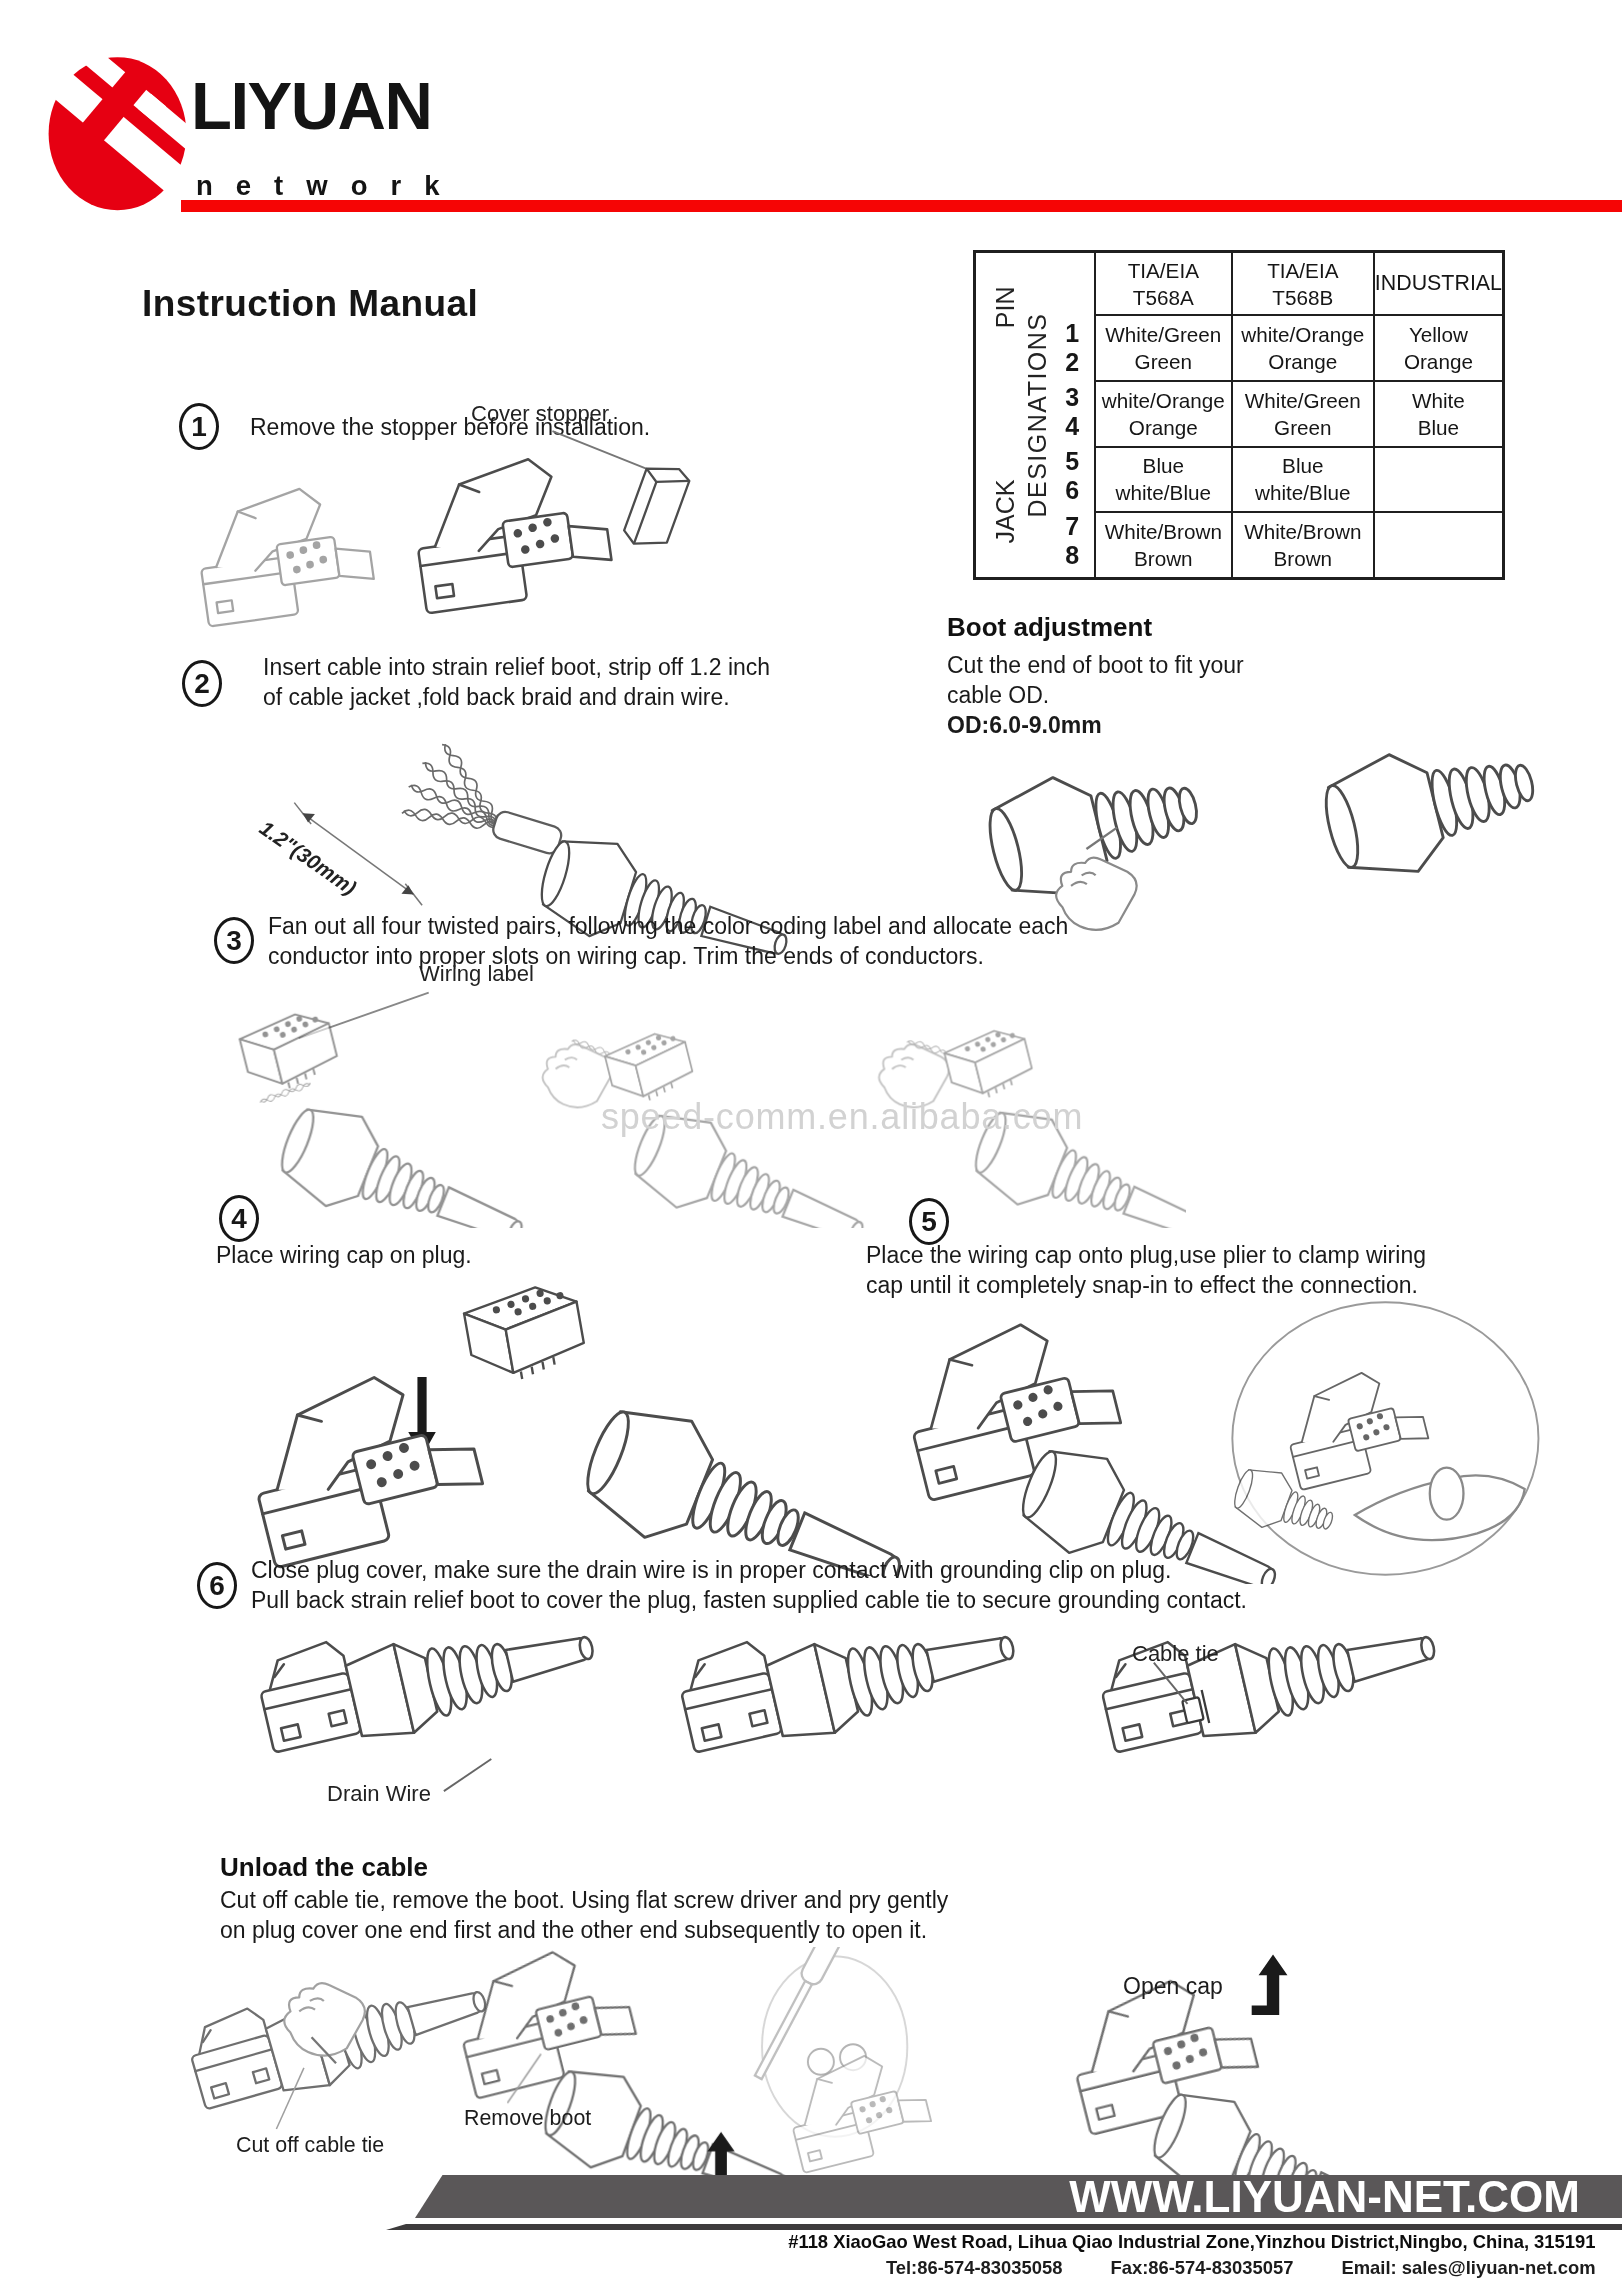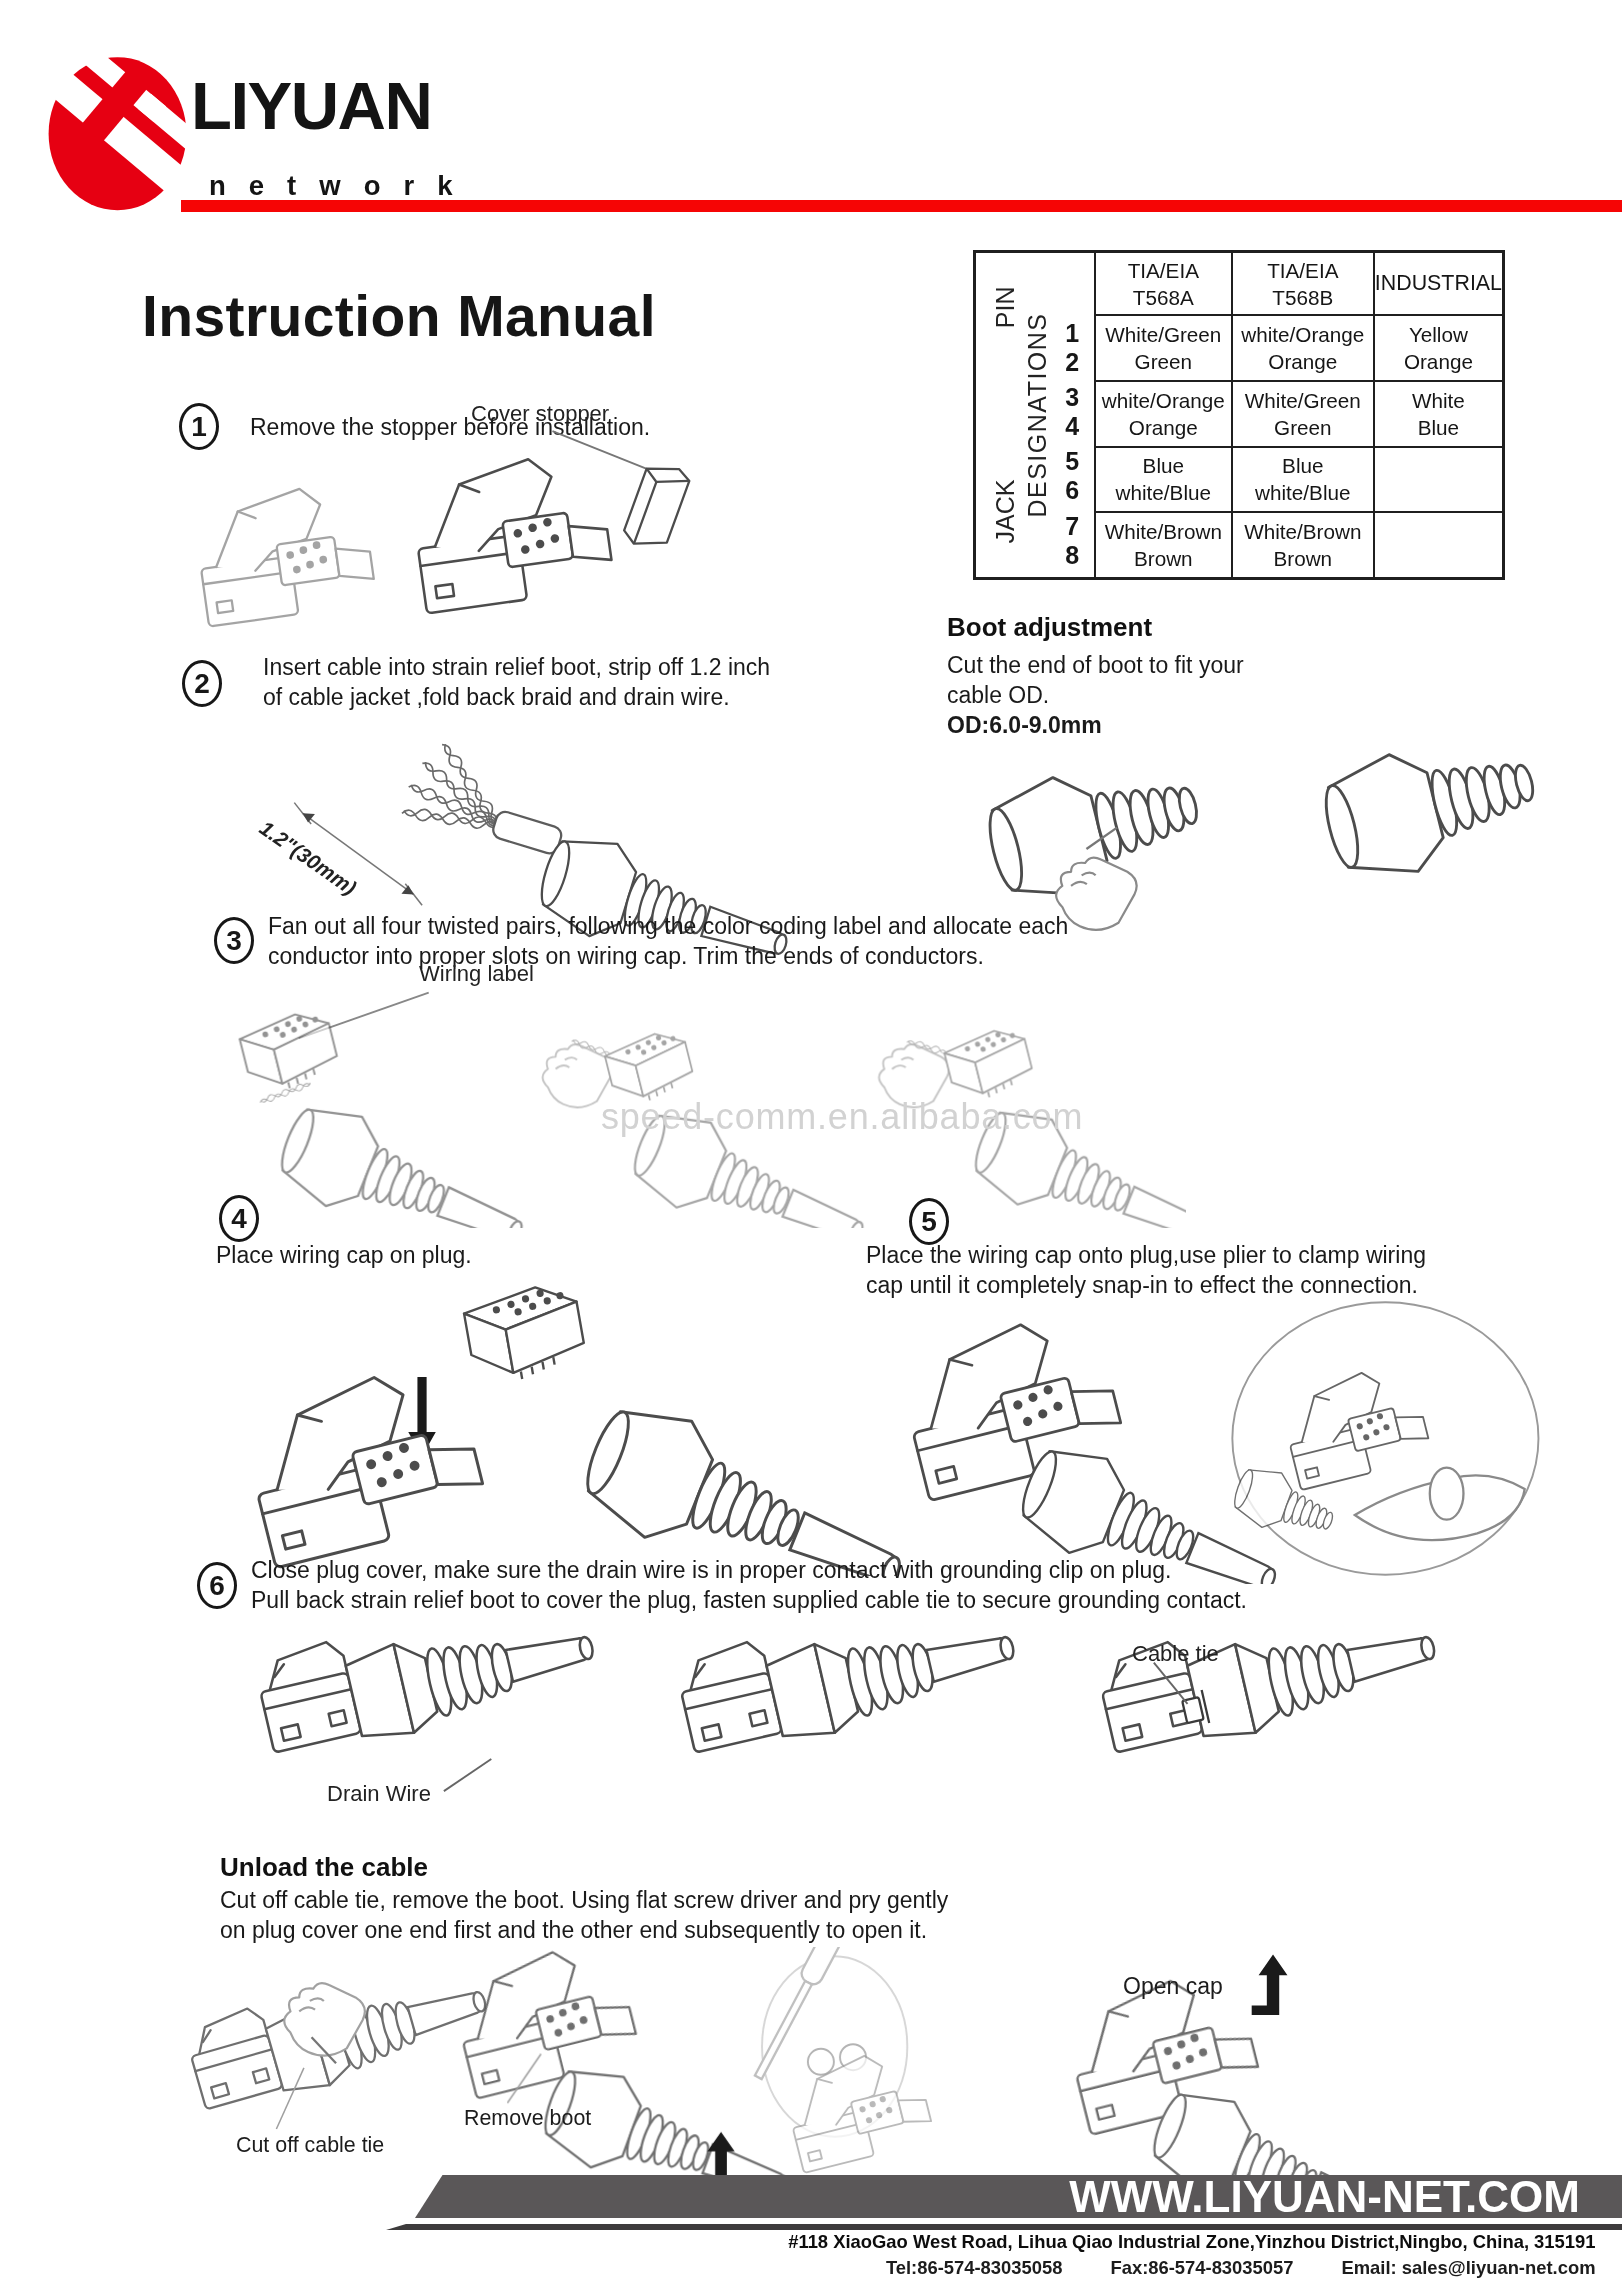--- a/index.html
+++ b/index.html
@@ -3,24 +3,24 @@
 <meta charset="utf-8">
 <style>
   html,body{margin:0;padding:0;background:#fff;}
   .page{position:relative;width:1623px;height:2295px;background:#fff;overflow:hidden;
         font-family:"Liberation Sans",sans-serif;color:#1c1c1c;}
   .abs{position:absolute;}
   .txt{font-family:"Liberation Sans",sans-serif;color:#1c1c1c;white-space:nowrap;}
   .bold{font-weight:700;}
   
   .brand{left:191px;top:67px;font-size:67px;font-weight:700;letter-spacing:-1.5px;color:#141414;}
-  .brand-sub{left:196px;top:170px;font-size:27.5px;font-weight:700;letter-spacing:23px;color:#141414;margin-left:13px;}
+  .brand-sub{left:196px;top:170px;font-size:27.5px;font-weight:700;letter-spacing:23px;color:#141414;}
   .red-rule{left:181px;top:200px;right:0;height:11.5px;background:#f60505;}
   
-  .title{left:142px;top:283px;font-size:57px;font-weight:700;color:#161616;letter-spacing:0.4px;}
+  .title{left:142px;top:283px;font-size:37px;font-weight:700;color:#161616;letter-spacing:0.4px;}
   .stepnum{width:34px;height:41px;border:3.1px solid #171717;border-radius:50%;
            display:flex;align-items:center;justify-content:center;
            font-size:28px;font-weight:700;color:#171717;background:#fff;}
   .body30{font-size:23px;line-height:30px;color:#1a1a1a;}
   .lbl{font-size:22px;color:#222;text-align:right;}
   .h2{font-size:26px;font-weight:700;color:#111;}
   
   .pin-table{left:973px;top:250px;width:526px;height:324px;border:3.1px solid #1f1f1f;display:flex;background:#fff;}
   .pt-left{width:119px;border-right:2.3px solid #1f1f1f;position:relative;}
   .pt-rot{position:absolute;left:38%;top:50%;width:309px;height:115px;

